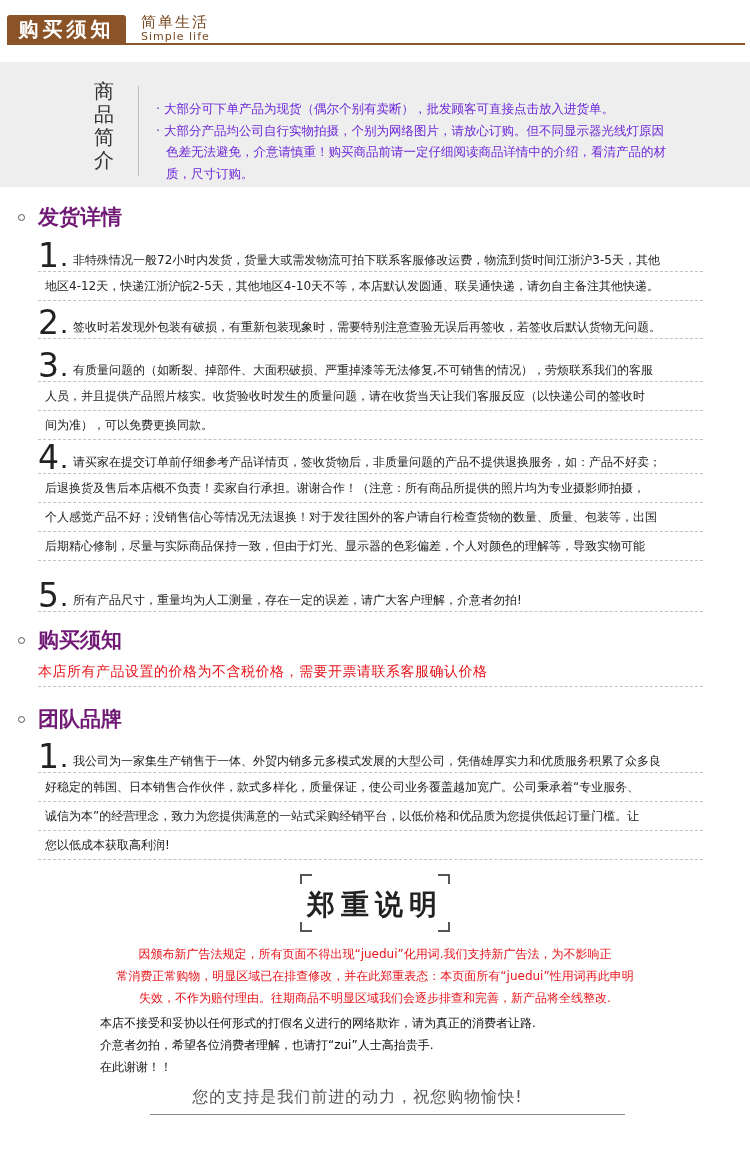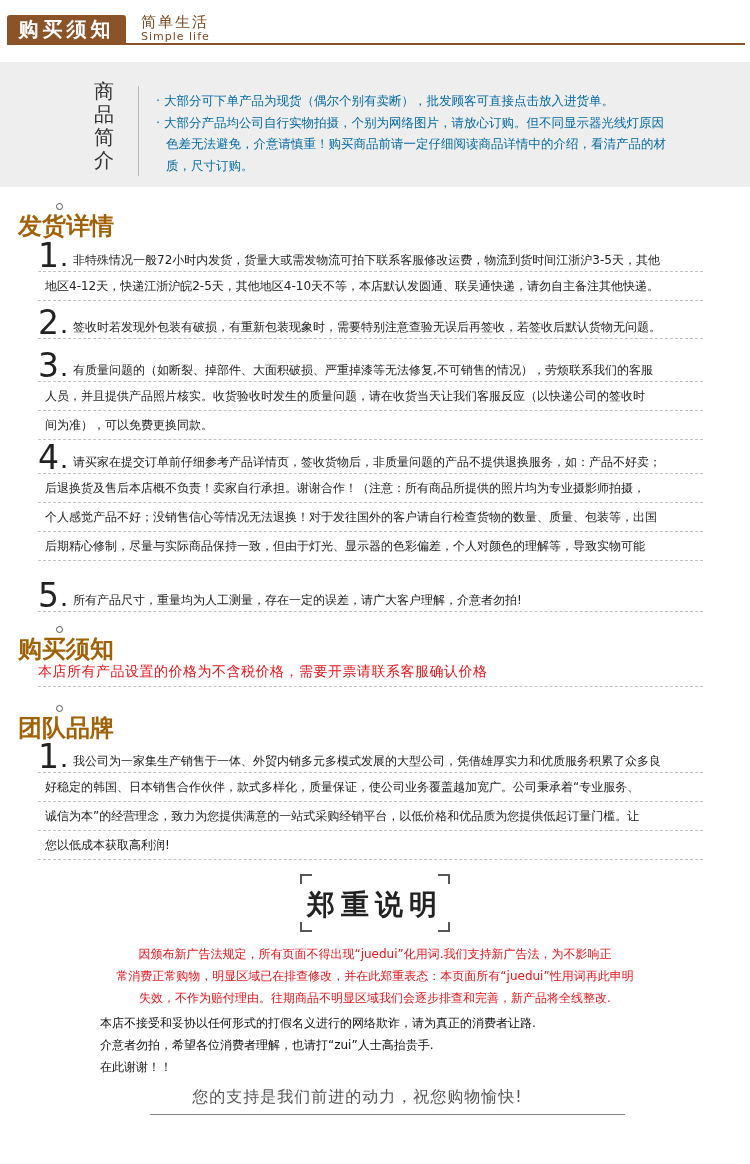--- a/index.html
+++ b/index.html
@@ -10,25 +10,25 @@
   .hdr { position: absolute; left: 0; top: 0; width: 750px; height: 62px; }
   .hdr-badge { position: absolute; left: 7px; top: 15px; width: 119px; height: 29px; background: #8a5328; border-radius: 3px 3px 0 0; color: #fff; font-size: 20px; font-weight: bold; letter-spacing: 4px; line-height: 29px; text-align: center; }
   .hdr-sub-cn { position: absolute; left: 141px; top: 13px; font-size: 15px; color: #7a4a22; letter-spacing: 2px; text-align: right; }
   .hdr-sub-en { position: absolute; left: 141px; top: 30px; font-size: 11px; color: #7a4a22; letter-spacing: 1px; }
   .hdr-line { position: absolute; left: 7px; top: 43px; width: 738px; height: 2px; background: #8a5328; }
 
   
   .intro { position: absolute; left: 0; top: 62px; width: 750px; height: 125px; background: #eeeeee; }
   .intro-title { position: absolute; left: 92px; top: 18px; width: 24px; font-size: 20px; line-height: 23px; color: #333; text-align: center; }
   .intro-divider { position: absolute; left: 138px; top: 24px; width: 1px; height: 90px; background: #bbb; }
-  .intro-text { position: absolute; left: 156px; top: 28px; width: 520px; font-size: 12.5px; line-height: 21.5px; color: #0369a1; }
+  .intro-text { position: absolute; left: 156px; top: 36px; width: 520px; font-size: 12.5px; line-height: 21.5px; color: #6d28d9; }
   .intro-text p { padding-left: 10px; text-indent: -10px; }
 
   
-  .sec-h { position: absolute; left: 18px; font-size: 24px; font-weight: bold; color: #a16207; display: flex; align-items: center; flex-direction: column; }
+  .sec-h { position: absolute; left: 18px; font-size: 21px; font-weight: bold; color: #701a75; display: flex; align-items: center; }
   .sec-h .dot { width: 7px; height: 7px; border: 1px solid #555; border-radius: 50%; margin-right: 13px; }
 
   .item { position: absolute; left: 38px; width: 665px; }
   .row { border-bottom: 1px dashed #c2c2c2; font-size: 12px; color: #222; height: 29px; line-height: 29px; padding-left: 7px; white-space: nowrap; }
   .row.first { padding-left: 0; display: flex; align-items: flex-end; }
   .num { font-size: 33px; line-height: 30px; color: #222; font-weight: normal; margin-right: 2px; }
   .numdot { font-size: 16px; font-weight: bold; margin-right: 6px; line-height: 20px; }
   .row.first .t { line-height: 22px; }
 
   .red-note { position: absolute; left: 38px; top: 655px; width: 665px; height: 32px; border-bottom: 1px dashed #c2c2c2; color: #e8141b; font-size: 14px; line-height: 32px; letter-spacing: 0.5px; }

